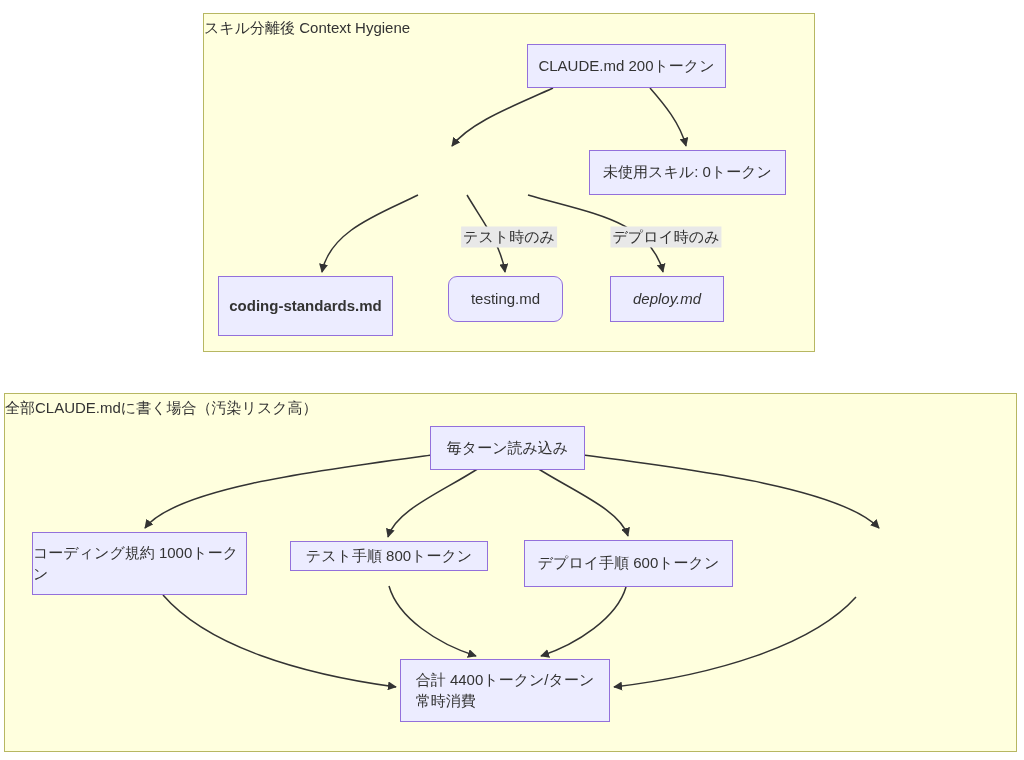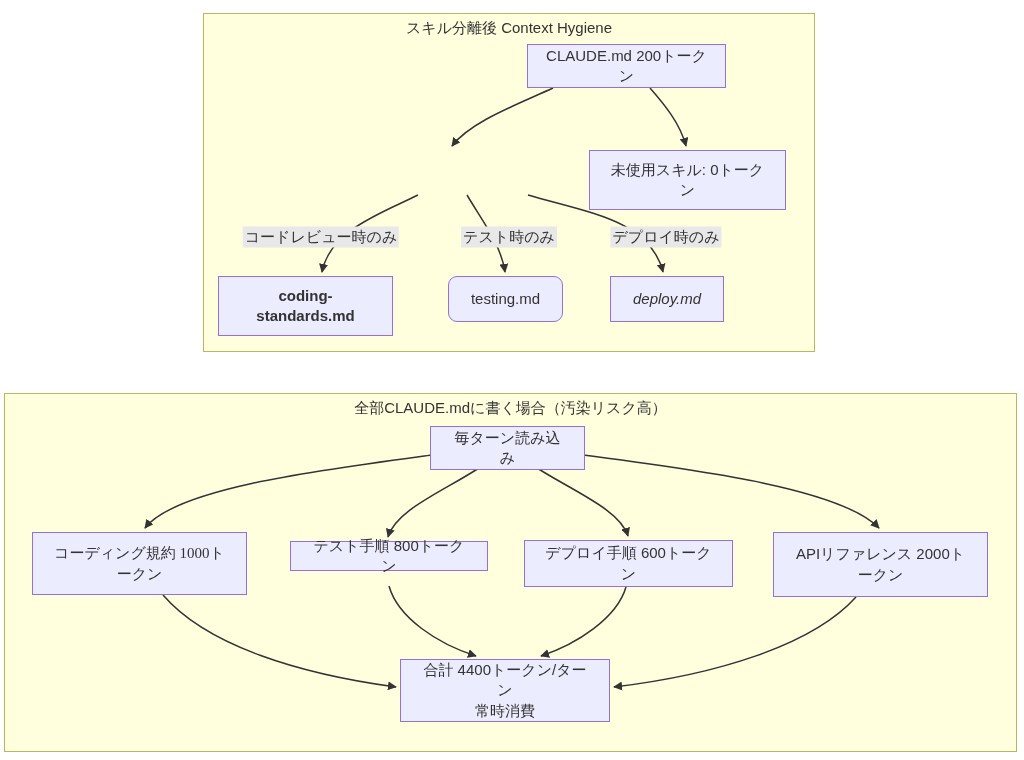--- a/index.html
+++ b/index.html
@@ -23,21 +23,21 @@
     overflow: hidden;
   }
   .cluster {
     position: absolute;
     background: var(--cluster-fill);
     border: 1px solid var(--cluster-border);
   }
   .cluster-title {
     position: absolute;
     left: 0; right: 0;
-    text-align: center;
+    text-align: left;
     font-size: 15px;
     color: var(--text-color);
   }
   .edges {
     position: absolute;
     left: 0; top: 0;
     width: 1024px; height: 760px;
     pointer-events: none;
   }
   .edges path {
@@ -46,53 +46,53 @@
     stroke-width: 1.5;
   }
   .edges marker path { fill: var(--edge-color); stroke: none; }
   .node {
     position: absolute;
     background: var(--node-fill);
     border: 1px solid var(--node-border);
     display: flex;
     align-items: center;
     justify-content: center;
-    text-align: center;
+    text-align: left;
     font-size: 15px;
     line-height: 1.35;
-    padding: 2px 16px;
+    padding: 2px 0;
     white-space: pre-line;
   }
   .edge-label {
     position: absolute;
     transform: translate(-50%, -50%);
     background: var(--edge-label-bg);
     font-size: 15px;
     padding: 1px 2px;
     white-space: nowrap;
   }
 
   
   .c1 { left: 203px; top: 13px; width: 612px; height: 339px; }
   .c1 .cluster-title { top: 5px; }
   .n-claude     { left: 527px; top: 44px;  width: 199px; height: 44px; }
   .n-taskcall   { left: 351px; top: 150px; width: 196px; height: 45px; }
-  .n-unused     { left: 589px; top: 150px; width: 197px; height: 60px; }
+  .n-unused     { left: 589px; top: 150px; width: 197px; height: 45px; }
   .n-coding     { left: 218px; top: 276px; width: 175px; height: 60px; font-weight: bold; }
   .n-testing    { left: 448px; top: 276px; width: 115px; height: 46px; border-radius: 9px; }
   .n-deploy     { left: 610px; top: 276px; width: 114px; height: 46px; font-style: italic; }
   .el-review { left: 321px; top: 237px; }
   .el-test   { left: 509px; top: 237px; }
   .el-deploy { left: 666px; top: 237px; }
 
   
   .c2 { left: 4px; top: 393px; width: 1013px; height: 359px; }
   .c2 .cluster-title { top: 5px; }
   .n-everyturn  { left: 430px; top: 426px; width: 155px; height: 44px; }
-  .n-codingrules{ left: 32px;  top: 532px; width: 215px; height: 63px; font-family: Liberation Serif, serif; }
+  .n-codingrules{ left: 32px;  top: 532px; width: 215px; height: 63px; }
   .n-teststeps  { left: 290px; top: 541px; width: 198px; height: 30px; }
   .n-deploysteps{ left: 524px; top: 540px; width: 209px; height: 47px; }
   .n-apiref     { left: 773px; top: 532px; width: 215px; height: 65px; }
   .n-total      { left: 400px; top: 659px; width: 210px; height: 63px; }
 </style>
 </head>
 <body>
 
 <div class="canvas">
 
@@ -125,25 +125,23 @@
     <path d="M 626 587 C 617 618, 577 644, 541 656" marker-end="url(#arrow)"></path>
     <path d="M 856 597 C 812 646, 714 675, 614 687" marker-end="url(#arrow)"></path>
   </svg>
 
   <div class="node n-claude">CLAUDE.md 200トークン</div>
   <div class="node n-unused">未使用スキル: 0トークン</div>
   <div class="node n-coding">coding-standards.md</div>
   <div class="node n-testing">testing.md</div>
   <div class="node n-deploy">deploy.md</div>
 
-  <div class="edge-label el-review">コードレビュー時のみ</div>
   <div class="edge-label el-test">テスト時のみ</div>
   <div class="edge-label el-deploy">デプロイ時のみ</div>
 
   <div class="node n-everyturn">毎ターン読み込み</div>
   <div class="node n-codingrules">コーディング規約 1000トークン</div>
   <div class="node n-teststeps">テスト手順 800トークン</div>
   <div class="node n-deploysteps">デプロイ手順 600トークン</div>
-  <div class="node n-apiref">APIリファレンス 2000トークン</div>
   <div class="node n-total">合計 4400トークン/ターン
 常時消費</div>
 
 </div>
 
 </body></html>

